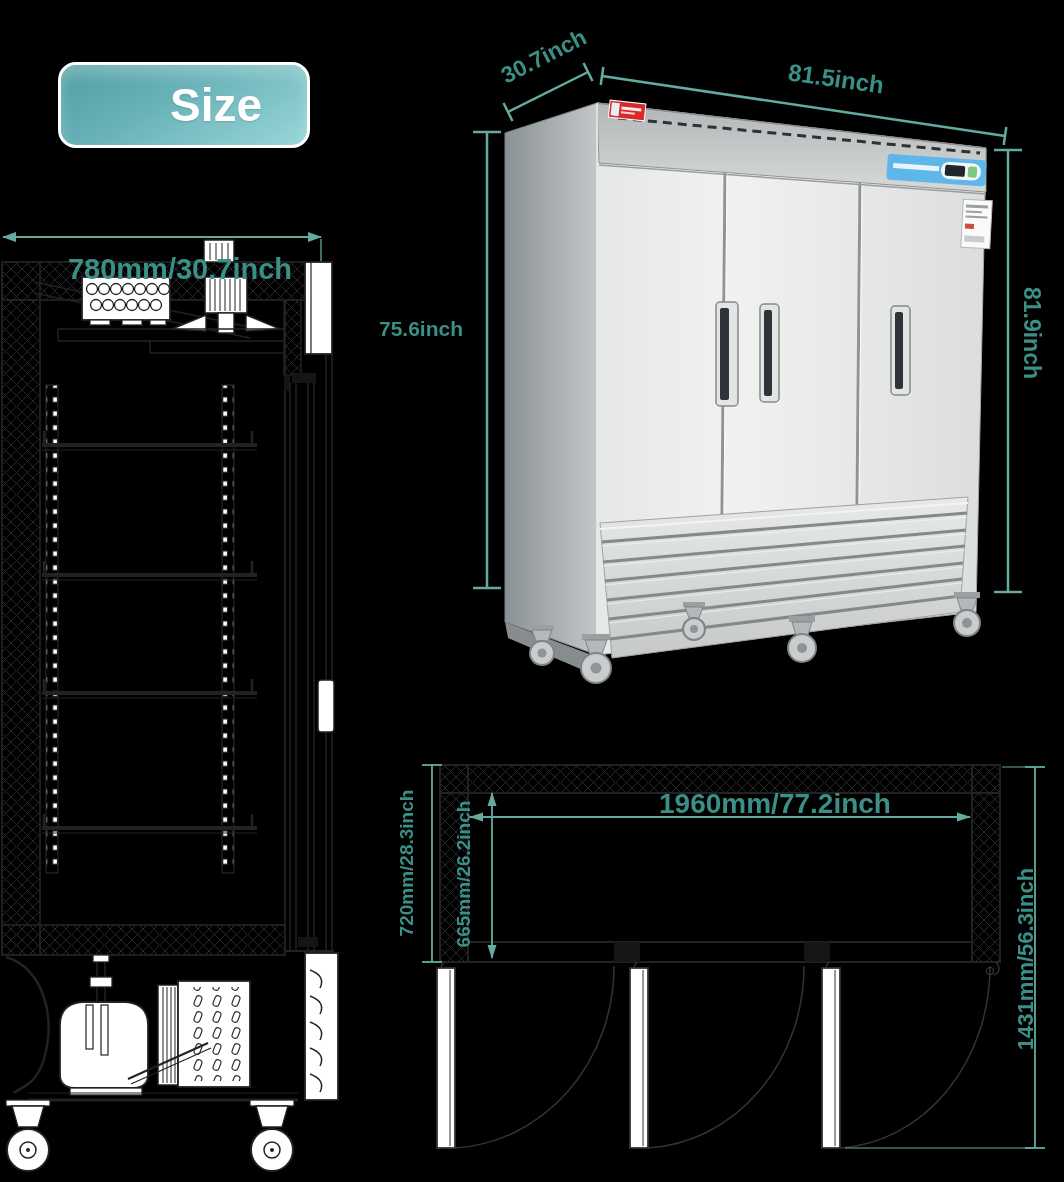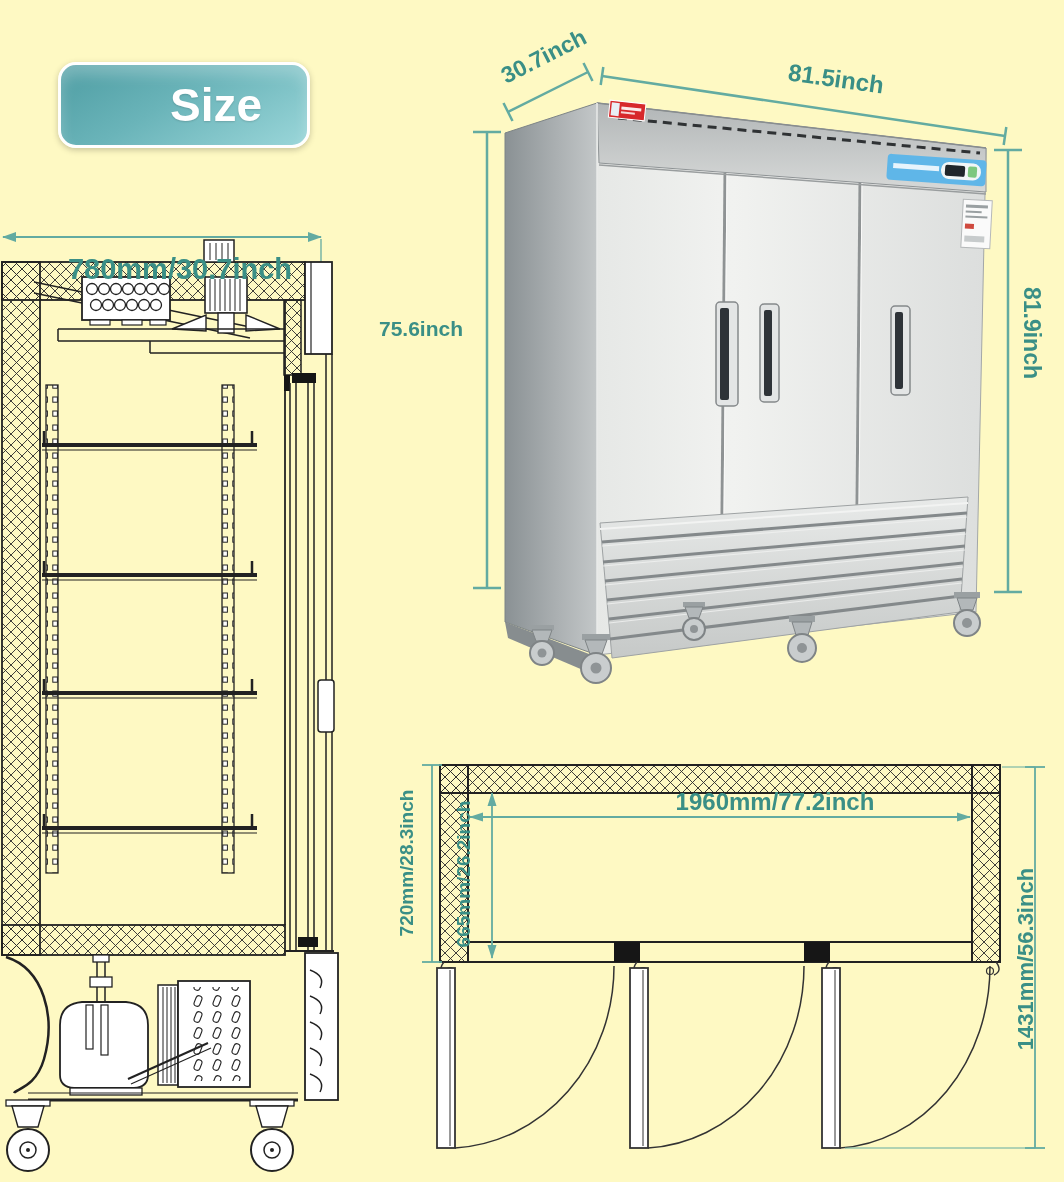--- a/index.html
+++ b/index.html
@@ -4,21 +4,21 @@
 <style>
   :root{
     --dimension-text:#3A8F86;
     --dimension-line:#63ABA1;
     --badge-start:#4E9DA3;
     --badge-end:#9AD6D9;
     --logo-red:#D7282B;
     --panel-blue:#5FB6E8;
   }
   html,body{margin:0;padding:0;background:#fff;}
-  #stage{position:relative;width:1064px;height:1182px;background:#fef9c3;overflow:hidden;
+  #stage{position:relative;width:1064px;height:1182px;background:#000000;overflow:hidden;
          font-family:"Liberation Sans",sans-serif;}
   svg{position:absolute;display:block;}
   .dim-label{position:absolute;color:var(--dimension-text);font-weight:700;white-space:nowrap;
              text-align:center;line-height:1.1;}
   .badge{position:absolute;left:58px;top:62px;width:252px;height:86px;border-radius:18px;
          background:linear-gradient(150deg,var(--badge-start) 0%,#6ab4b9 45%,var(--badge-end) 100%);
          border:3px solid #fff;box-shadow:0 2px 6px rgba(0,0,0,.22), inset 0 10px 14px rgba(255,255,255,.25);
          display:flex;align-items:center;justify-content:center;padding-left:64px;box-sizing:border-box;}
   .badge span{color:#fff;font-size:46px;font-weight:700;text-shadow:0 1px 2px rgba(0,0,0,.15);}
 </style>
@@ -414,21 +414,21 @@
   <div class="dim-label" style="left:30px;top:210px;width:300px;font-size:29px;margin-top:44px;">780mm/30.7inch</div>
 
   <div class="dim-label" style="left:474px;top:44px;width:140px;font-size:23px;transform:rotate(-27deg);">30.7inch</div>
 
   <div class="dim-label" style="left:752px;top:66px;width:168px;font-size:24px;transform:rotate(8deg);">81.5inch</div>
 
   <div class="dim-label" style="left:379px;top:317px;width:90px;font-size:21px;text-align:left;">75.6inch</div>
 
   <div class="dim-label" style="left:976px;top:320px;width:110px;height:26px;font-size:23px;transform:rotate(90deg);">81.9inch</div>
 
-  <div class="dim-label" style="left:640px;top:789px;width:270px;font-size:24px;">1960mm/77.2inch</div>
+  <div class="dim-label" style="left:640px;top:789px;width:270px;font-size:28px;">1960mm/77.2inch</div>
 
   <div class="dim-label" style="left:325px;top:850px;width:170px;height:26px;font-size:19px;transform:rotate(-90deg);">720mm/28.3inch</div>
 
   <div class="dim-label" style="left:382px;top:861px;width:170px;height:26px;font-size:19px;transform:rotate(-90deg);">665mm/26.2inch</div>
 
   <div class="dim-label" style="left:932px;top:946px;width:190px;height:26px;font-size:22px;transform:rotate(-90deg);">1431mm/56.3inch</div>
 
 </div>
 
 </body></html>

